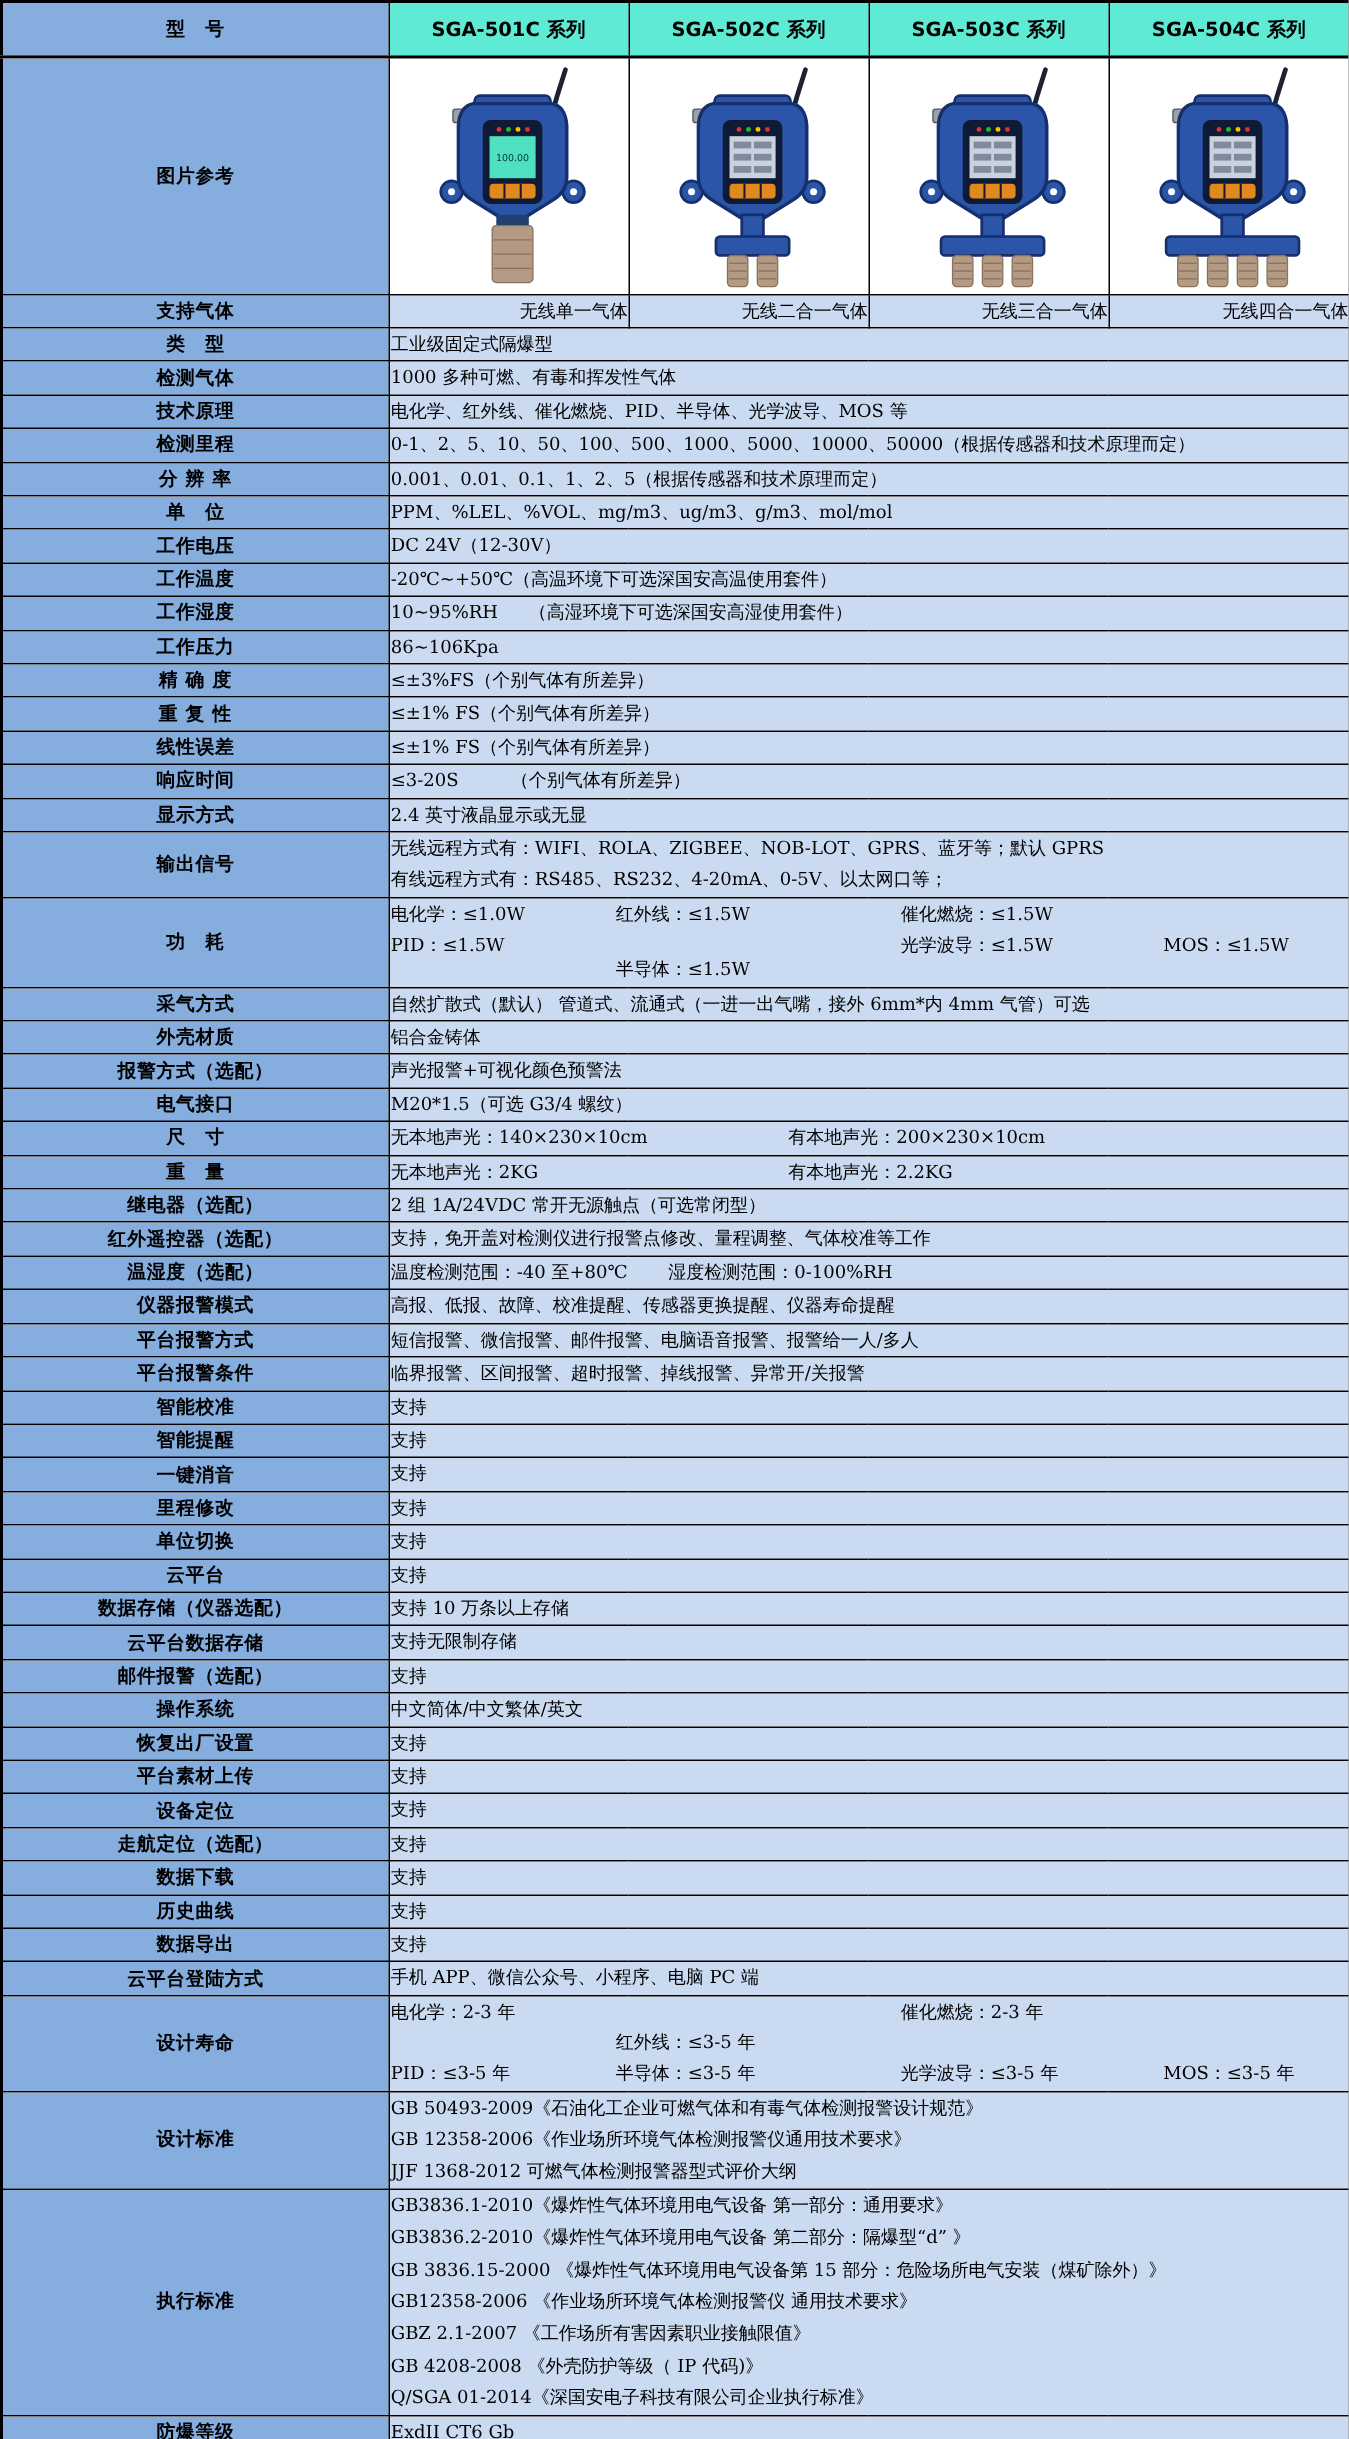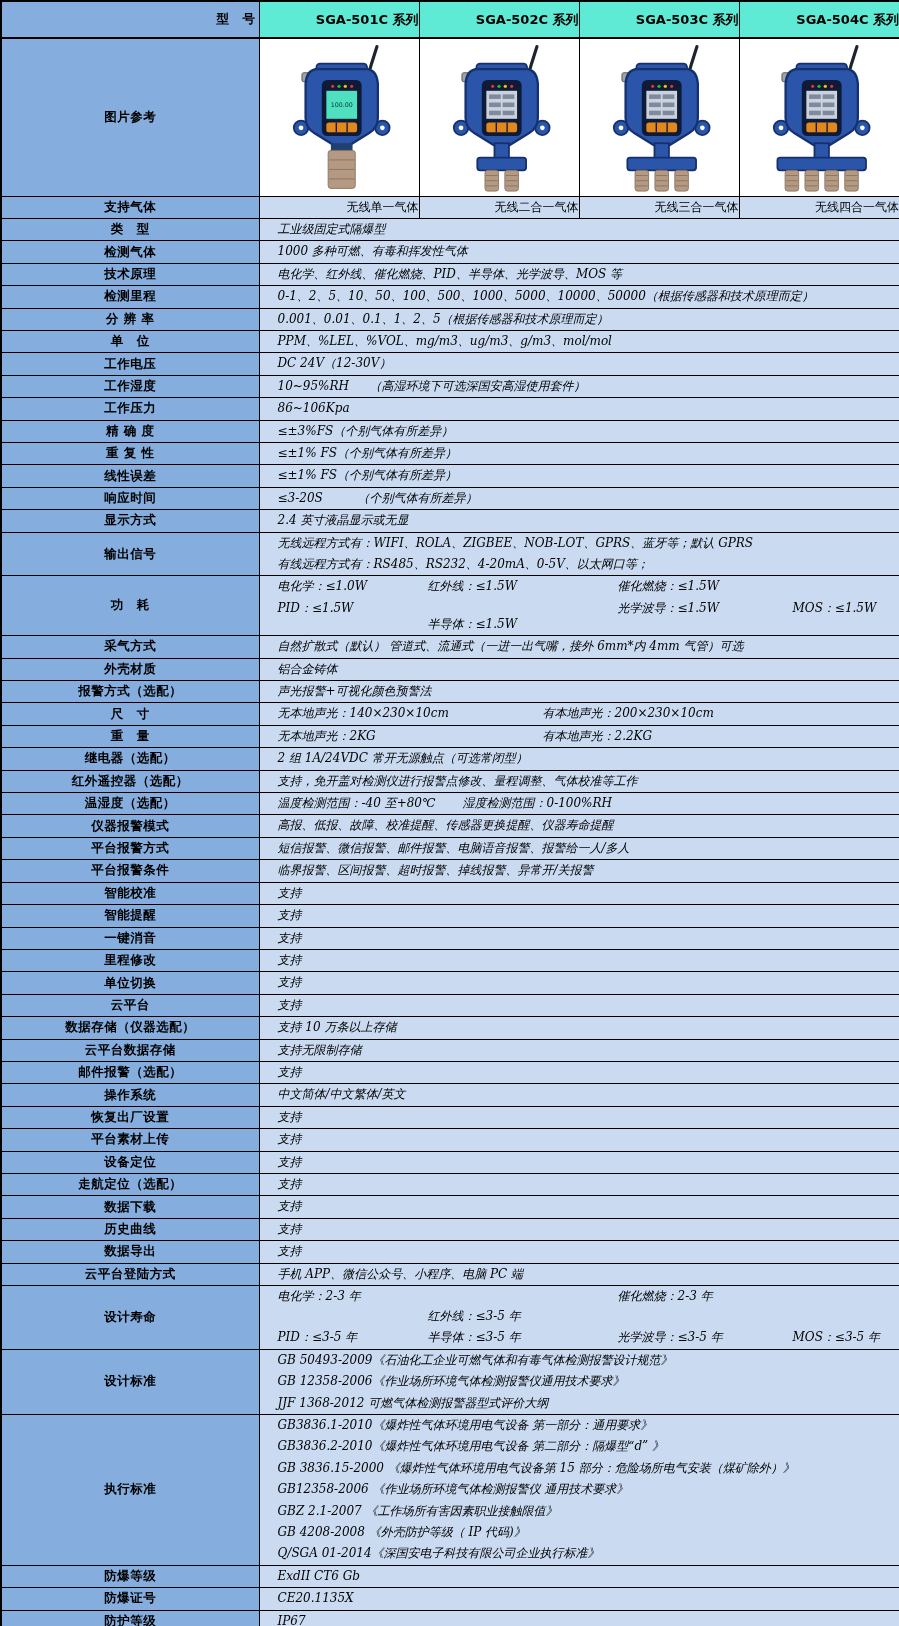--- a/index.html
+++ b/index.html
@@ -1,28 +1,28 @@
 <!DOCTYPE html>
 <html style="--label-bg: #85ADDE; --value-bg: #C9DAF1;"><head>
 <meta charset="utf-8">
 <style>
   html,body{margin:0;padding:0;background:#ffffff;}
   body{font-family:"DejaVu Sans","Liberation Sans",sans-serif;color:#000;}
   table.spec{border-collapse:collapse;width:899px;table-layout:fixed;border:2px solid #000;}
   td{border:1px solid #000;padding:0;vertical-align:middle;box-sizing:border-box;overflow:hidden;}
   td.lbl{background:var(--label-bg);font-weight:bold;text-align:center;font-size:12.5px;
          font-family:"DejaVu Sans","Liberation Sans",sans-serif;padding:0 3px;letter-spacing:0.5px;}
-  td.val{background:var(--value-bg);font-size:12px;padding:0 18px;
-         font-family:"DejaVu Serif","Liberation Serif",serif;font-style:italic;}
+  td.val{background:var(--value-bg);font-size:12px;padding:0 1px;
+         font-family:"DejaVu Serif","Liberation Serif",serif;}
   td.gas{background:var(--value-bg);font-size:12px;text-align:right;
          font-family:"DejaVu Serif","Liberation Serif",serif;}
   td.mdl{background:#5eead4;font-weight:bold;text-align:center;font-size:13px;
          font-family:"DejaVu Sans","Liberation Sans",sans-serif;}
   td.img{background:#ffffff;text-align:center;height:158px;}
-  tr.hdr td{height:37px;border-bottom:2px solid #000;text-align:right;}
+  tr.hdr td{height:37px;border-bottom:2px solid #000;}
   .ln{line-height:21.4px;white-space:nowrap;}
   .seg{display:inline-block;vertical-align:top;}
   svg.dev{display:block;margin:0 auto;}
 </style>
 </head>
 <body>
 
 <table class="spec">
   <colgroup>
     <col style="width:258px">
@@ -243,20 +243,26 @@
           <div class="ln">PPM、%LEL、%VOL、mg/m3、ug/m3、g/m3、mol/mol</div>
         </td>
       </tr>
       <tr>
         <td class="lbl">工作电压</td>
         <td class="val" colspan="4">
           <div class="ln">DC 24V（12-30V）</div>
         </td>
       </tr>
       <tr>
+        <td class="lbl">工作温度</td>
+        <td class="val" colspan="4">
+          <div class="ln">-20℃~+50℃（高温环境下可选深国安高温使用套件）</div>
+        </td>
+      </tr>
+      <tr>
         <td class="lbl">工作湿度</td>
         <td class="val" colspan="4">
           <div class="ln"><span class="seg" style="min-width: 92px;">10~95%RH</span><span class="seg">（高湿环境下可选深国安高湿使用套件）</span></div>
         </td>
       </tr>
       <tr>
         <td class="lbl">工作压力</td>
         <td class="val" colspan="4">
           <div class="ln">86~106Kpa</div>
         </td>
@@ -314,20 +320,26 @@
       <tr>
         <td class="lbl">外壳材质</td>
         <td class="val" colspan="4">
           <div class="ln">铝合金铸体</div>
         </td>
       </tr>
       <tr>
         <td class="lbl">报警方式（选配）</td>
         <td class="val" colspan="4">
           <div class="ln">声光报警+可视化颜色预警法</div>
+        </td>
+      </tr>
+      <tr>
+        <td class="lbl">电气接口</td>
+        <td class="val" colspan="4">
+          <div class="ln">M20*1.5（可选 G3/4 螺纹）</div>
         </td>
       </tr>
       <tr>
         <td class="lbl">尺　寸</td>
         <td class="val" colspan="4">
           <div class="ln"><span class="seg" style="min-width: 265px;">无本地声光：140×230×10cm</span><span class="seg">有本地声光：200×230×10cm</span></div>
         </td>
       </tr>
       <tr>
         <td class="lbl">重　量</td>

